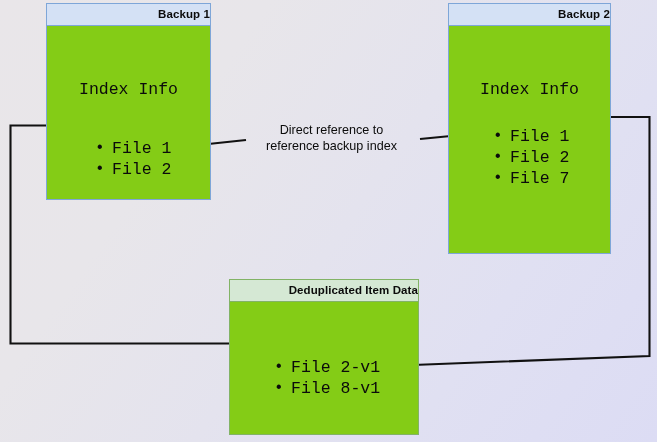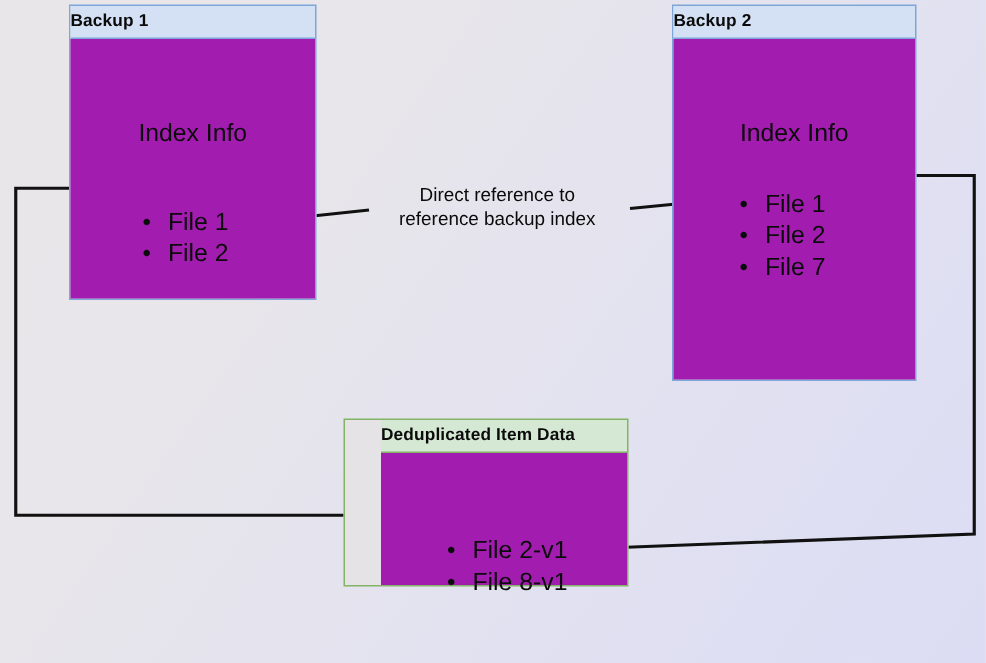--- a/index.html
+++ b/index.html
@@ -43,33 +43,34 @@
     display: flex;
     flex-direction: column;
   }
   .box.blue  { border: 1.3px solid #7ea6d8; }
   .box.green { border: 1.3px solid #82b366; }
 
   .box-header {
     box-sizing: border-box;
     height: 22px;
     line-height: 20px;
-    text-align: left;
+    text-align: right;
     font-size: 11.5px;
     font-weight: bold;
     color: #0b0b0b;
     letter-spacing: 0.1px;
   }
   .blue  > .box-header { background: #d4e1f5; border-bottom: 1.3px solid #7ea6d8; }
   .green > .box-header { background: #d5e8d4; border-bottom: 1.3px solid #82b366; }
 
   .box-body {
     position: relative;
     flex: 1;
-    background: #a21caf;
+    background: #84cc16;
+    font-family: Liberation Mono, monospace;
   }
 
   .index-title {
     position: absolute;
     left: 0; right: 0;
     text-align: center;
     font-size: 16.5px;
     color: #0b0b0b;
   }
 
@@ -92,21 +93,21 @@
     position: absolute;
     left: 0;
     top: -0.5px;
     font-size: 16px;
     color: #0b0b0b;
   }
 
   
   #backup1 { left: 46px;  top: 3px;  width: 165px; height: 197px; }
   #backup2 { left: 448px; top: 3px;  width: 163px; height: 251px; }
-  #dedup   { left: 229px; top: 279px; width: 190px; height: 112px; padding-left: 24px; }
+  #dedup   { left: 229px; top: 279px; width: 190px; height: 156px; }
 
   #backup1 .index-title { top: 54px; }
   #backup2 .index-title { top: 54px; }
   #backup1 ul.filelist  { left: 48px; top: 112px; }
   #backup2 ul.filelist  { left: 44px; top: 100px; }
   #dedup   ul.filelist  { left: 44px; top: 55px; }
 
   
   #caption {
     position: absolute;

